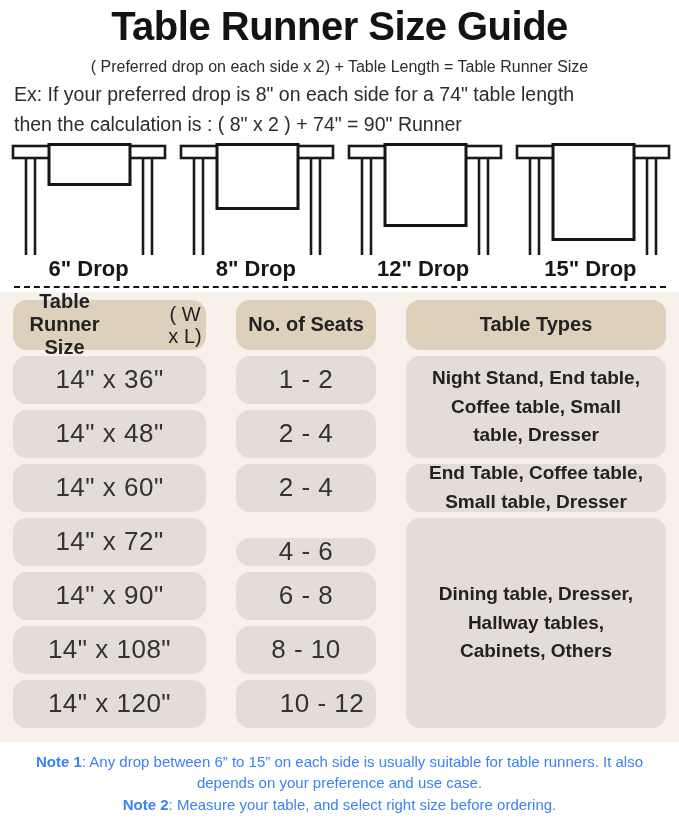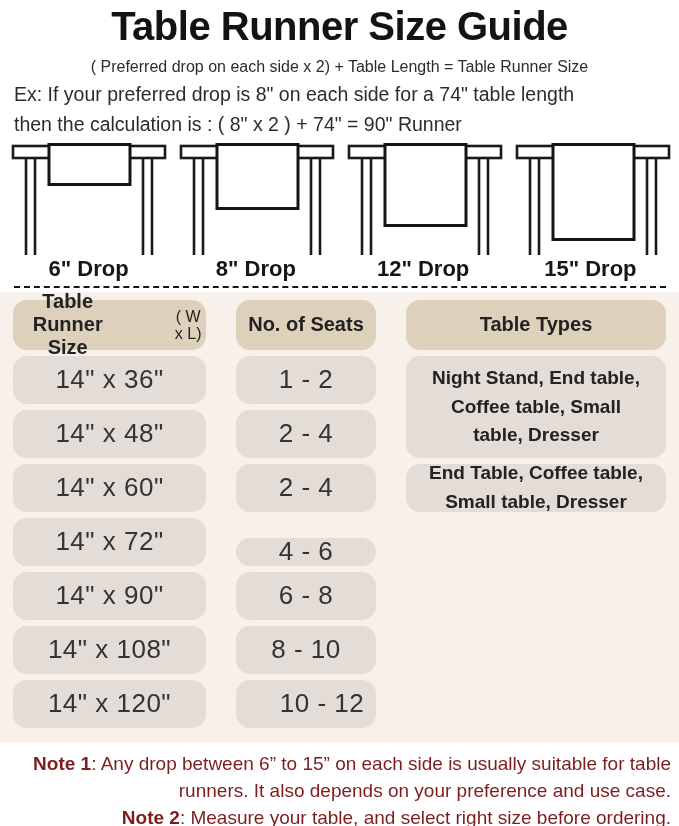--- a/index.html
+++ b/index.html
@@ -48,33 +48,33 @@
     grid-template-rows:50px repeat(7,48px);
     row-gap:6px;column-gap:30px;
     justify-content:center;
   }
   .cell{
     display:flex;flex-direction:row;align-items:center;justify-content:center;
     background:#e3dcd7;color:#2a2a2a;text-align:center;border-radius:14px;
   }
   .cell-header{background:#ddd1bc;color:#222222;}
   .hdr-main{font-size:20px;font-weight:bold;line-height:1.15;}
-  .hdr-sub{font-size:16px;line-height:1.1;margin-top:1px;margin-left:48px;}
+  .hdr-sub{font-size:20px;line-height:1.1;margin-top:1px;margin-left:48px;}
   .size-cell,.seats-cell{font-size:26px;letter-spacing:0.5px;color:#333333;}
   .types-cell{
     font-size:19px;font-weight:bold;line-height:1.5;color:#222222;padding:2px 22px;
     box-sizing:border-box;
   }
   .types-a{grid-column:3;grid-row:2 / span 2;}
   .types-b{grid-column:3;grid-row:4;}
   .types-c{grid-column:3;grid-row:5 / span 4;}
 
   
   .notes{margin:9px 8px 0 8px;text-align:center;}
-  .note-line{font-size:19px;line-height:1.42;color:#7f1d1d;text-align:right;}
+  .note-line{font-size:15px;line-height:1.42;color:#3b82f6;}
   .note-label{font-weight:bold;}
 
   svg{display:block;}
 </style>
 </head>
 <body>
 
 <div class="page">
 
   <div class="title">Table Runner Size Guide</div>
@@ -168,20 +168,21 @@
       <div class="cell seats-cell" style="grid-row:6;grid-column:2;">6 - 8</div>
 
       <div class="cell size-cell" style="grid-row:7;grid-column:1;">14" x 108"</div>
       <div class="cell seats-cell" style="grid-row:7;grid-column:2;">8 - 10</div>
 
       <div class="cell size-cell" style="grid-row:8;grid-column:1;">14" x 120"</div>
       <div class="cell seats-cell" style="grid-row:8;grid-column:2;padding-left:32px;">10 - 12</div>
 
       <div class="cell types-cell types-a">Night Stand, End table, Coffee table, Small table, Dresser</div>
       <div class="cell types-cell types-b">End Table, Coffee table, Small table, Dresser</div>
+      <div class="cell types-cell types-c">Dining table, Dresser, Hallway tables, Cabinets, Others</div>
 
     </div>
   </div>
 
   <div class="notes">
     <div class="note-line"><span class="note-label">Note 1</span><span>: Any drop between 6” to 15” on each side is usually suitable for table runners. It also depends on your preference and use case.</span></div>
     <div class="note-line"><span class="note-label">Note 2</span><span>: Measure your table, and select right size before ordering.</span></div>
   </div>
 
 </div>

